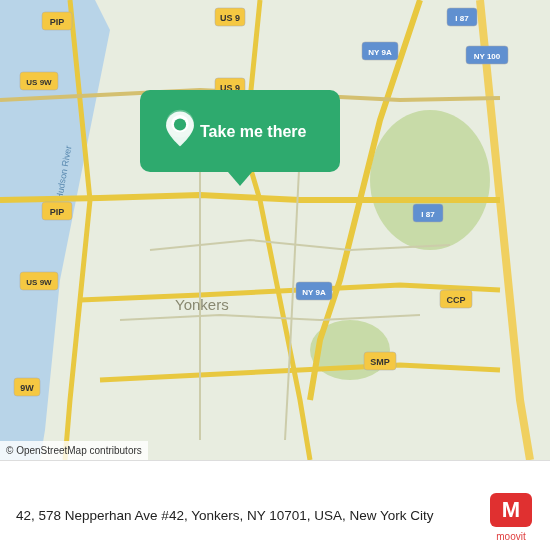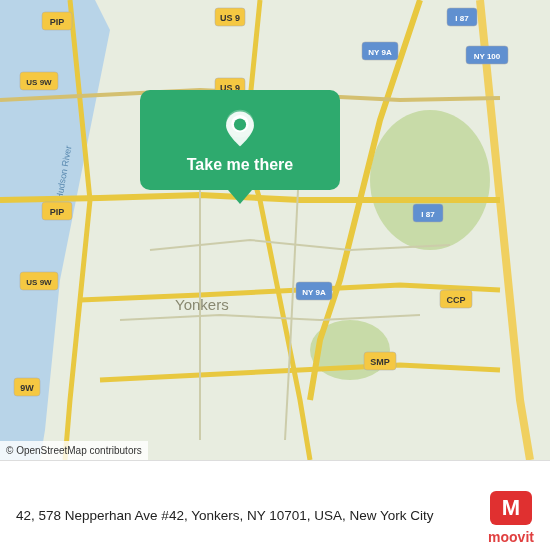--- a/index.html
+++ b/index.html
@@ -30,21 +30,21 @@
     
     #map-popup {
       position: absolute;
       top: 90px;
       left: 140px;
       width: 200px;
       background: #2eaa6e;
       border-radius: 10px;
       padding: 18px 20px 16px 20px;
       display: flex;
-      flex-direction: column;
+      flex-direction: row;
       align-items: center;
       cursor: pointer;
       z-index: 10;
     }
 
     #map-popup::after {
       content: '';
       position: absolute;
       bottom: -14px;
       left: 50%;
@@ -104,23 +104,23 @@
       align-items: center;
       margin-left: 12px;
     }
 
     #moovit-icon {
       width: 46px;
       height: 38px;
     }
 
     #moovit-wordmark {
-      font-size: 14px;
+      font-size: 10px;
       color: #e04040;
-      font-weight: bold;
+      font-weight: normal;
       margin-top: 2px;
     }
   </style>
 </head>
 <body>
 
 <div id="map-container">
   <svg id="map-svg" viewBox="0 0 550 460" xmlns="http://www.w3.org/2000/svg">
 
     <rect width="550" height="460" fill="#e8ede0"></rect>

